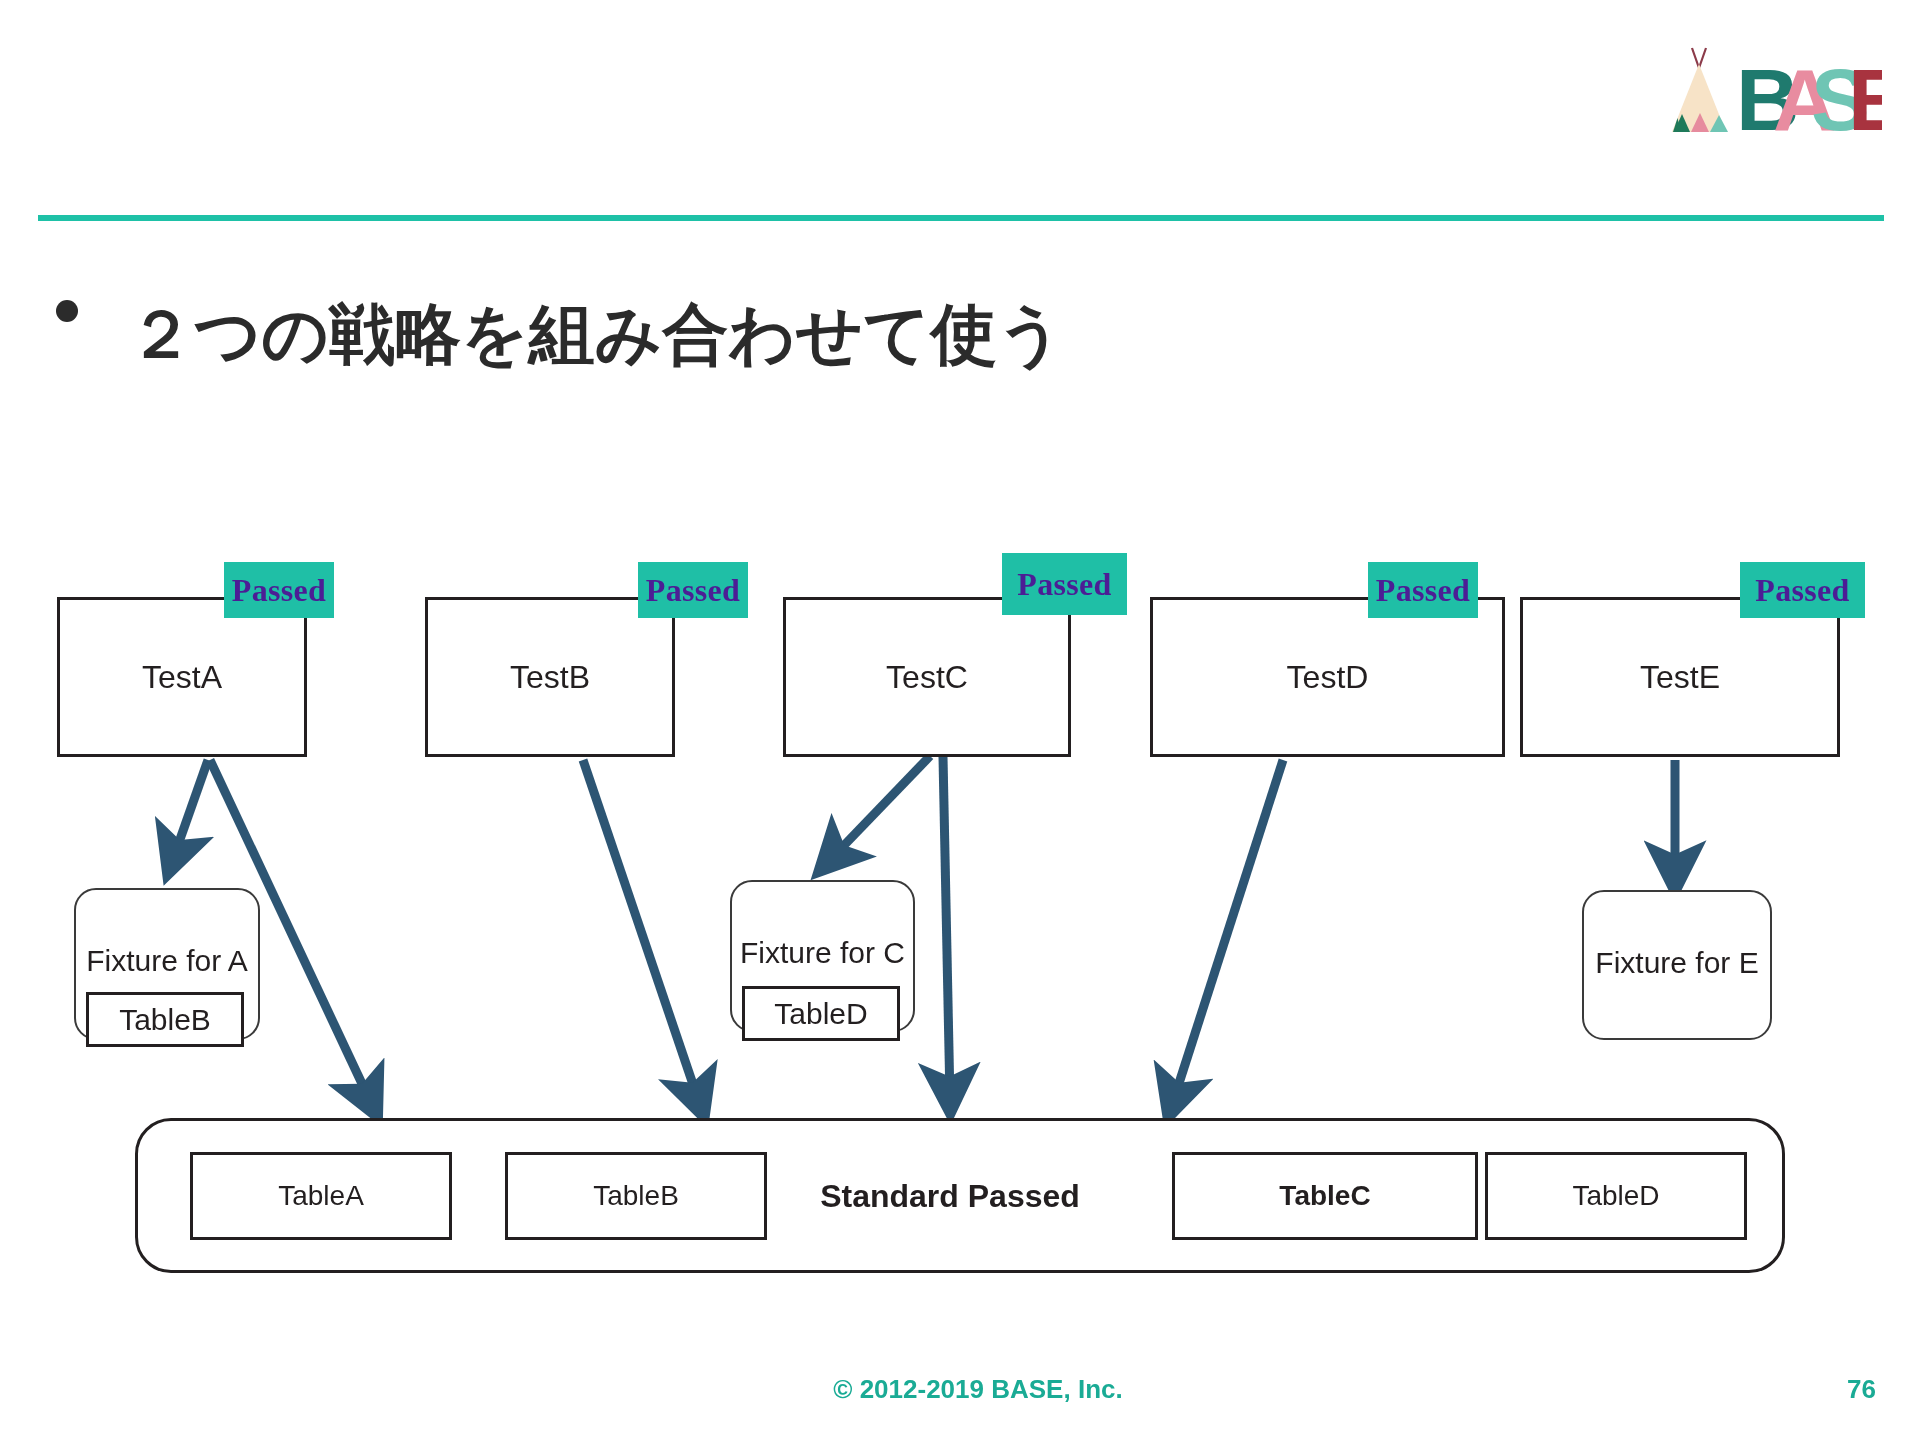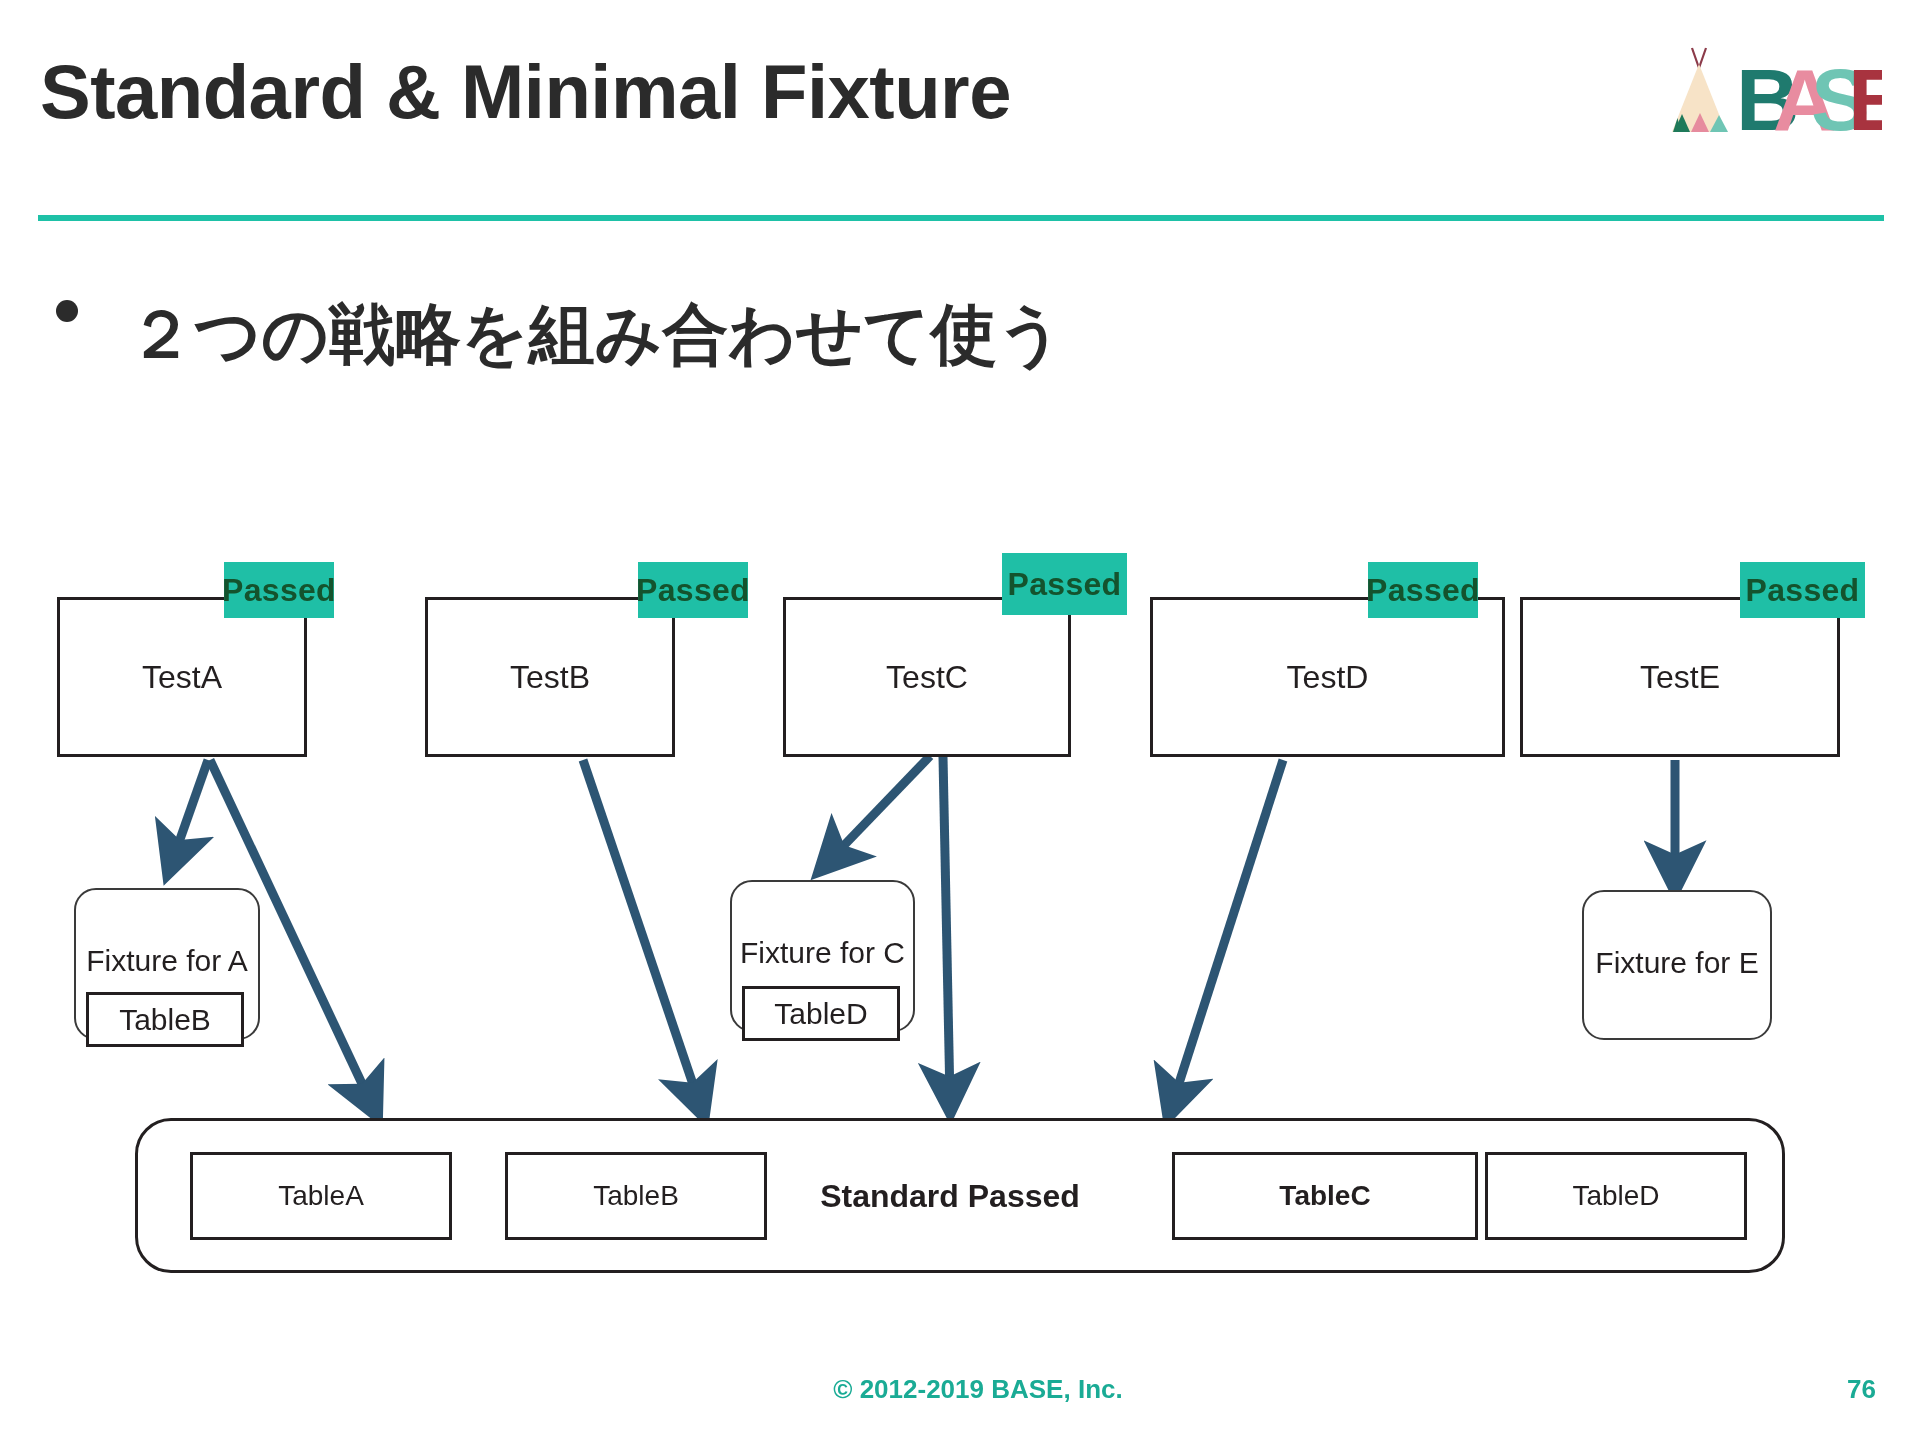--- a/index.html
+++ b/index.html
@@ -42,24 +42,24 @@
   
   .diagram{position:absolute;left:0;top:0;width:1920px;height:1440px;}
   .svg-layer{position:absolute;left:0;top:0;width:1920px;height:1440px;}
 
   .test-box{
     position:absolute;border:3px solid #231f20;background:#ffffff;
     display:flex;align-items:center;justify-content:center;
     font-size:32px;color:#231f20;box-sizing:border-box;
   }
   .badge{
-    position:absolute;background:#1fbfa6;color:#14532d;
+    position:absolute;background:#1fbfa6;color:#4c1d95;
     font-size:32px;font-weight:bold;
     display:flex;align-items:center;justify-content:center;
-    box-sizing:border-box;letter-spacing:0.3px;
+    box-sizing:border-box;letter-spacing:0.3px;font-family:Liberation Serif, serif;
   }
 
   .fixture-box{
     position:absolute;border:2.5px solid #3a3a3a;background:#ffffff;
     border-radius:22px;box-sizing:border-box;
   }
   .fixture-label{
     position:absolute;left:0;right:0;top:52px;text-align:center;
     font-size:30px;color:#231f20;
   }
@@ -93,21 +93,20 @@
   .pagenum{
     position:absolute;right:44px;top:1374px;
     font-size:26px;font-weight:bold;color:#1aab95;
   }
 </style>
 </head>
 <body>
 
 <div class="slide">
 
-  <div class="title">Standard &amp; Minimal Fixture</div>
 
   <div class="logo">
     <svg viewBox="0 0 230 92" width="230" height="92" xmlns="http://www.w3.org/2000/svg">
 
       <path d="M40 4 L47 24 M54 4 L47 24" stroke="#8c3b4a" stroke-width="2.2" fill="none"></path>
 
       <path d="M47 20 L74 88 L20 88 Z" fill="#f7e3c7"></path>
 
       <path d="M29 88 L21 88 L25.5 74 Z" fill="#1f7a5a"></path>
       <path d="M22 88 L38 88 L30 70 Z" fill="#1f7a5a"></path>

